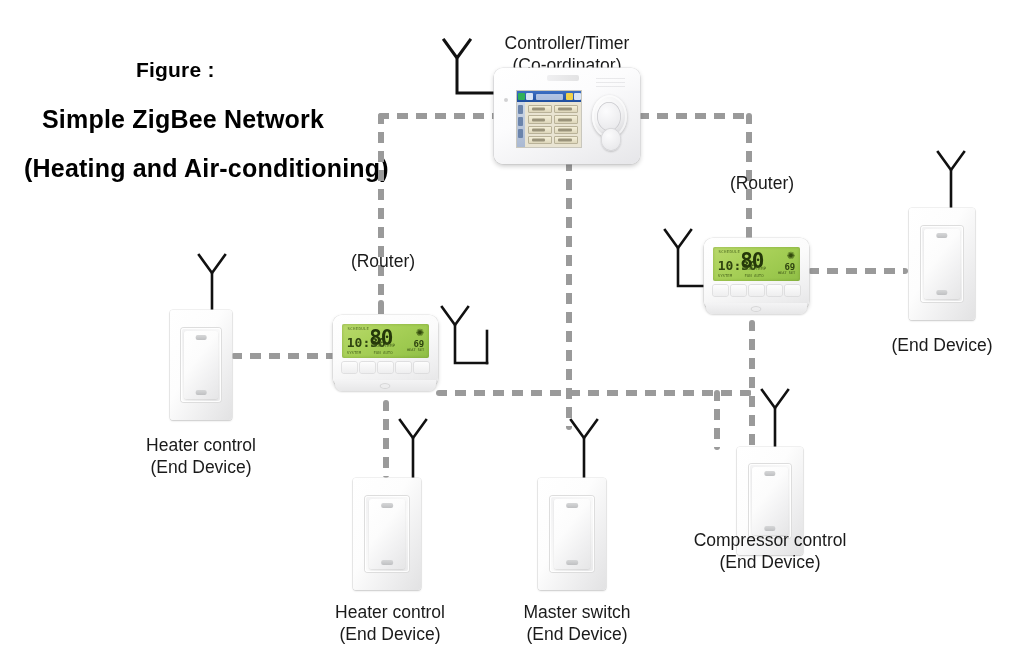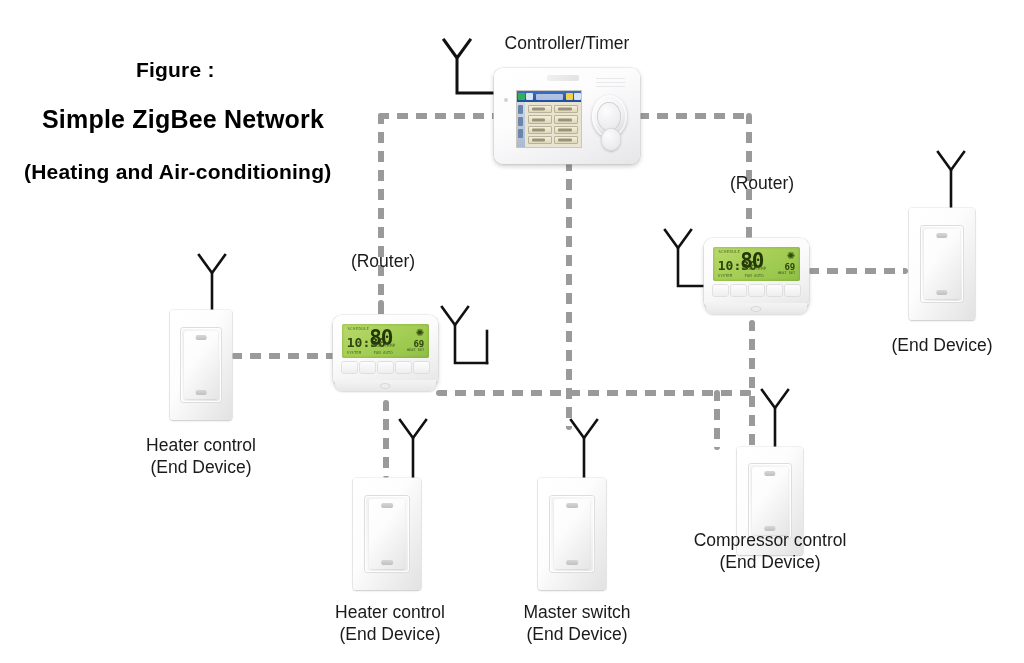--- a/index.html
+++ b/index.html
@@ -21,21 +21,21 @@
   
   .fig-title {
     position: absolute;
     font-weight: bold;
     color: #000;
     white-space: nowrap;
     letter-spacing: 0.2px;
   }
   .fig-title.l1 { left: 136px; top: 58px; font-size: 21px; }
   .fig-title.l2 { left: 42px;  top: 105px; font-size: 25px; }
-  .fig-title.l3 { left: 24px;  top: 160px; font-size: 21px; }
+  .fig-title.l3 { left: 24px;  top: 154px; font-size: 25px; }
 
   
   .caption {
     position: absolute;
     font-size: 17.5px;
     color: #1a1a1a;
     text-align: center;
     white-space: nowrap;
     line-height: 1.28;
   }
@@ -418,20 +418,21 @@
   <div class="link v" style="left:714px; top:390px; height:60px;"></div>
 
   <div class="link h" style="left:808px; top:268px; width:100px;"></div>
 
   <div class="link v" style="left:746px; top:230px; height:18px;"></div>
 
   <div class="link v" style="left:378px; top:300px; height:30px;"></div>
 
   <div class="caption" style="left:447px; top:12px; width:240px;margin-top:20px;">
     <span>Controller/Timer</span>
+    <span>(Co-ordinator)</span>
   </div>
 
   <div class="antenna" style="left:432px; top:38px;">
     <svg width="80" height="62" viewBox="0 0 80 62">
       <path d="M12 2 L25 20 M38 2 L25 20 M25 20 L25 55 L74 55" stroke="#111" stroke-width="3" fill="none" stroke-linecap="square"></path>
     </svg>
   </div>
 
   <div class="controller" style="left:494px; top:68px; width:146px; height:96px;">
     <div class="brand"></div>

